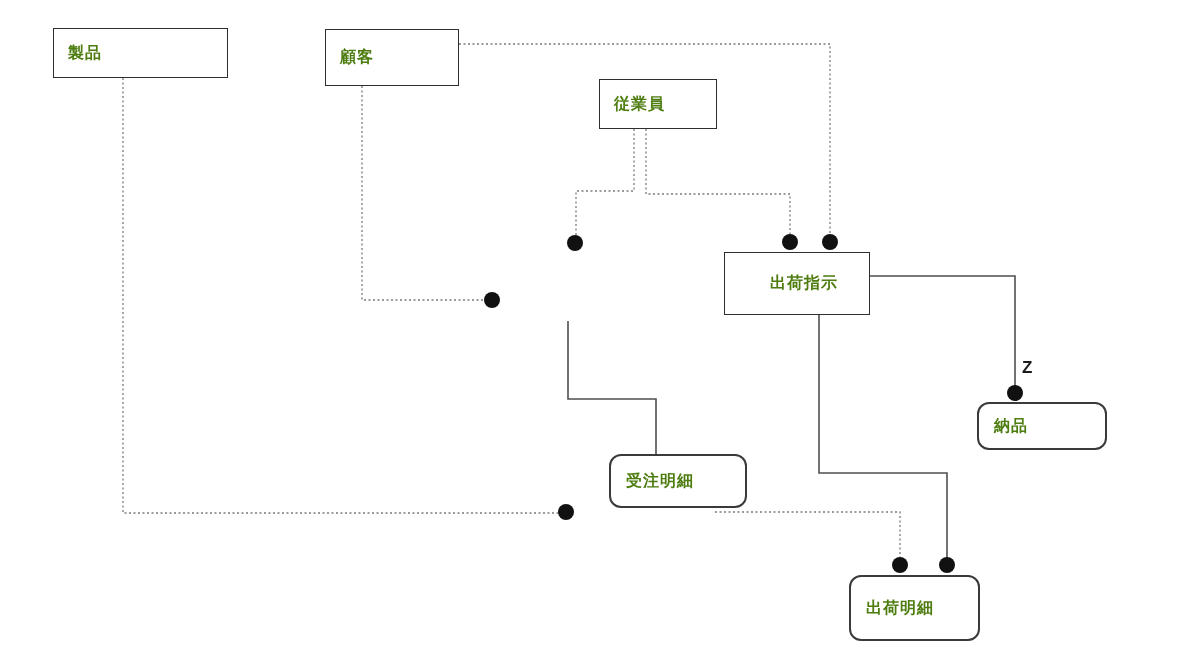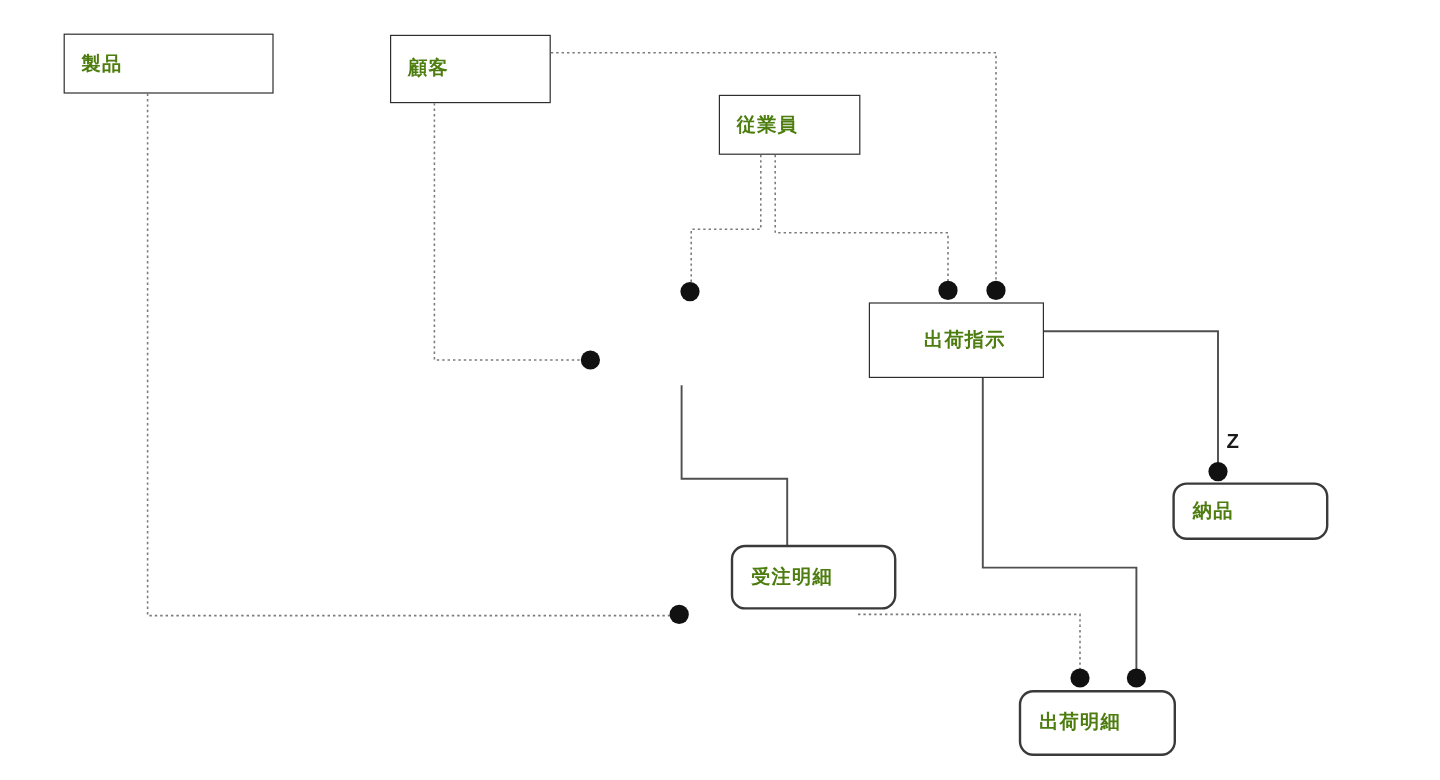--- a/index.html
+++ b/index.html
@@ -104,19 +104,19 @@
   </div>
 
   <div class="entity rounded" style="left:948px; top:402px; width:130px; height:48px;margin-left:29px;">
     <span>納品</span>
   </div>
 
   <div class="entity rounded" style="left:577px; top:454px; width:138px; height:54px;margin-left:32px;">
     <span>受注明細</span>
   </div>
 
-  <div class="entity rounded" style="left:849px; top:575px; width:131px; height:55px;">
+  <div class="entity rounded" style="left:849px; top:575px; width:131px; height:66px;">
     <span>出荷明細</span>
   </div>
 
   <div class="z-label">Z</div>
 
 </div>
 
 </body></html>

